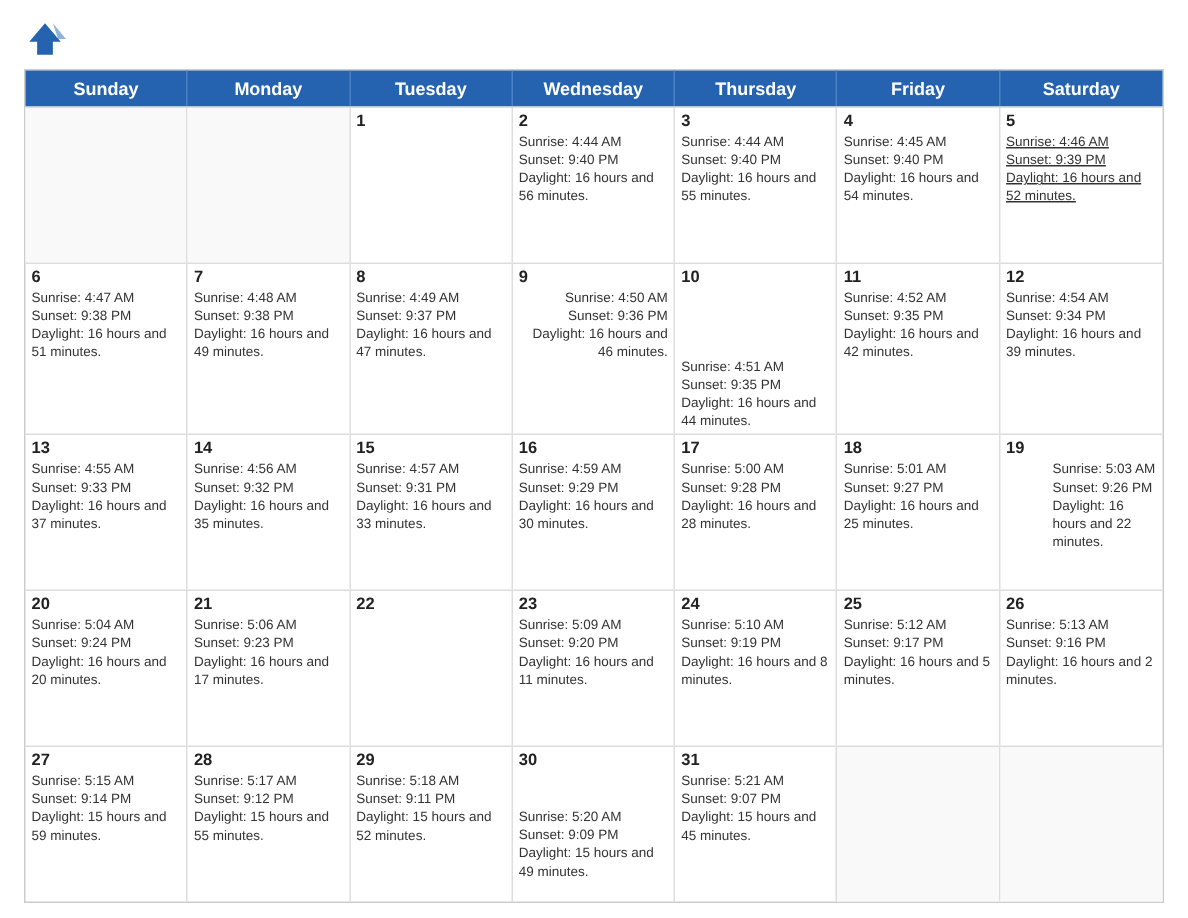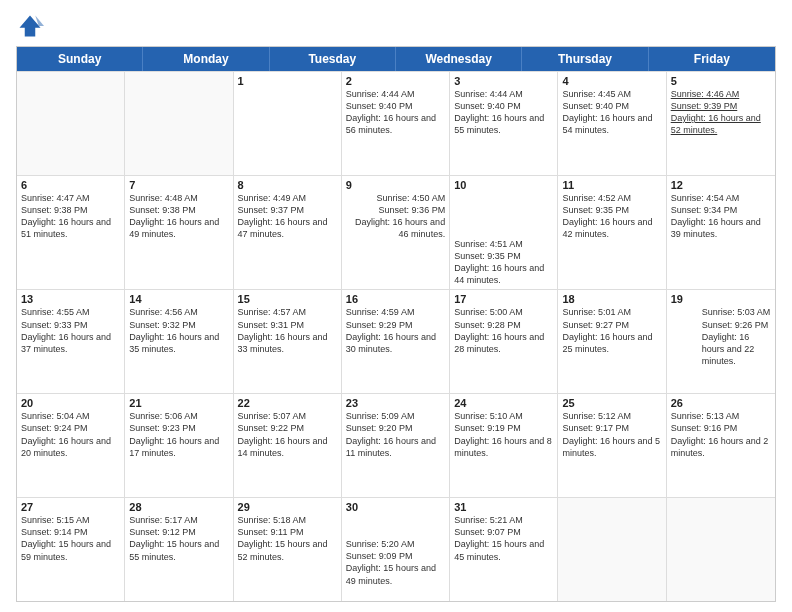--- a/index.html
+++ b/index.html
@@ -61,21 +61,21 @@
       color: #444;
     }
     .calendar {
       flex: 1;
       display: flex;
       flex-direction: column;
       border: 1px solid #ccc;
     }
     .cal-header {
       display: grid;
-      grid-template-columns: repeat(6, 1fr);
+      grid-template-columns: repeat(7, 1fr);
       background: #2563b0;
     }
     .cal-header-cell {
       color: #fff;
       font-size: 12px;
       font-weight: bold;
       text-align: center;
       padding: 5px 2px;
       border-right: 1px solid #4a80c4;
     }
@@ -142,20 +142,21 @@
   </div>
 
   <div class="calendar">
     <div class="cal-header" id="cal-header">
         <div class="cal-header-cell">Sunday</div>
         <div class="cal-header-cell">Monday</div>
         <div class="cal-header-cell">Tuesday</div>
         <div class="cal-header-cell">Wednesday</div>
         <div class="cal-header-cell">Thursday</div>
         <div class="cal-header-cell">Friday</div>
+        <div class="cal-header-cell">Saturday</div>
       </div>
     <div class="cal-body" id="cal-body">
         <div class="cal-row">
           <div class="cal-cell empty"></div>
           <div class="cal-cell empty"></div>
           <div class="cal-cell">
             <div class="day-num">1</div>
           </div>
           <div class="cal-cell">
             <div class="day-num">2</div>
@@ -278,23 +279,20 @@
 Daylight: 16 hours and 20 minutes.</div>
           </div>
           <div class="cal-cell">
             <div class="day-num">21</div>
             <div class="cell-text" style="white-space: pre-line;">Sunrise: 5:06 AM
 Sunset: 9:23 PM
 Daylight: 16 hours and 17 minutes.</div>
           </div>
           <div class="cal-cell">
             <div class="day-num">22</div>
-            <div class="cell-text" style="white-space: pre-line;">Sunrise: 5:07 AM
-Sunset: 9:22 PM
-Daylight: 16 hours and 14 minutes.</div>
           </div>
           <div class="cal-cell">
             <div class="day-num">23</div>
             <div class="cell-text" style="white-space: pre-line;">Sunrise: 5:09 AM
 Sunset: 9:20 PM
 Daylight: 16 hours and 11 minutes.</div>
           </div>
           <div class="cal-cell">
             <div class="day-num">24</div>
             <div class="cell-text" style="white-space: pre-line;">Sunrise: 5:10 AM

